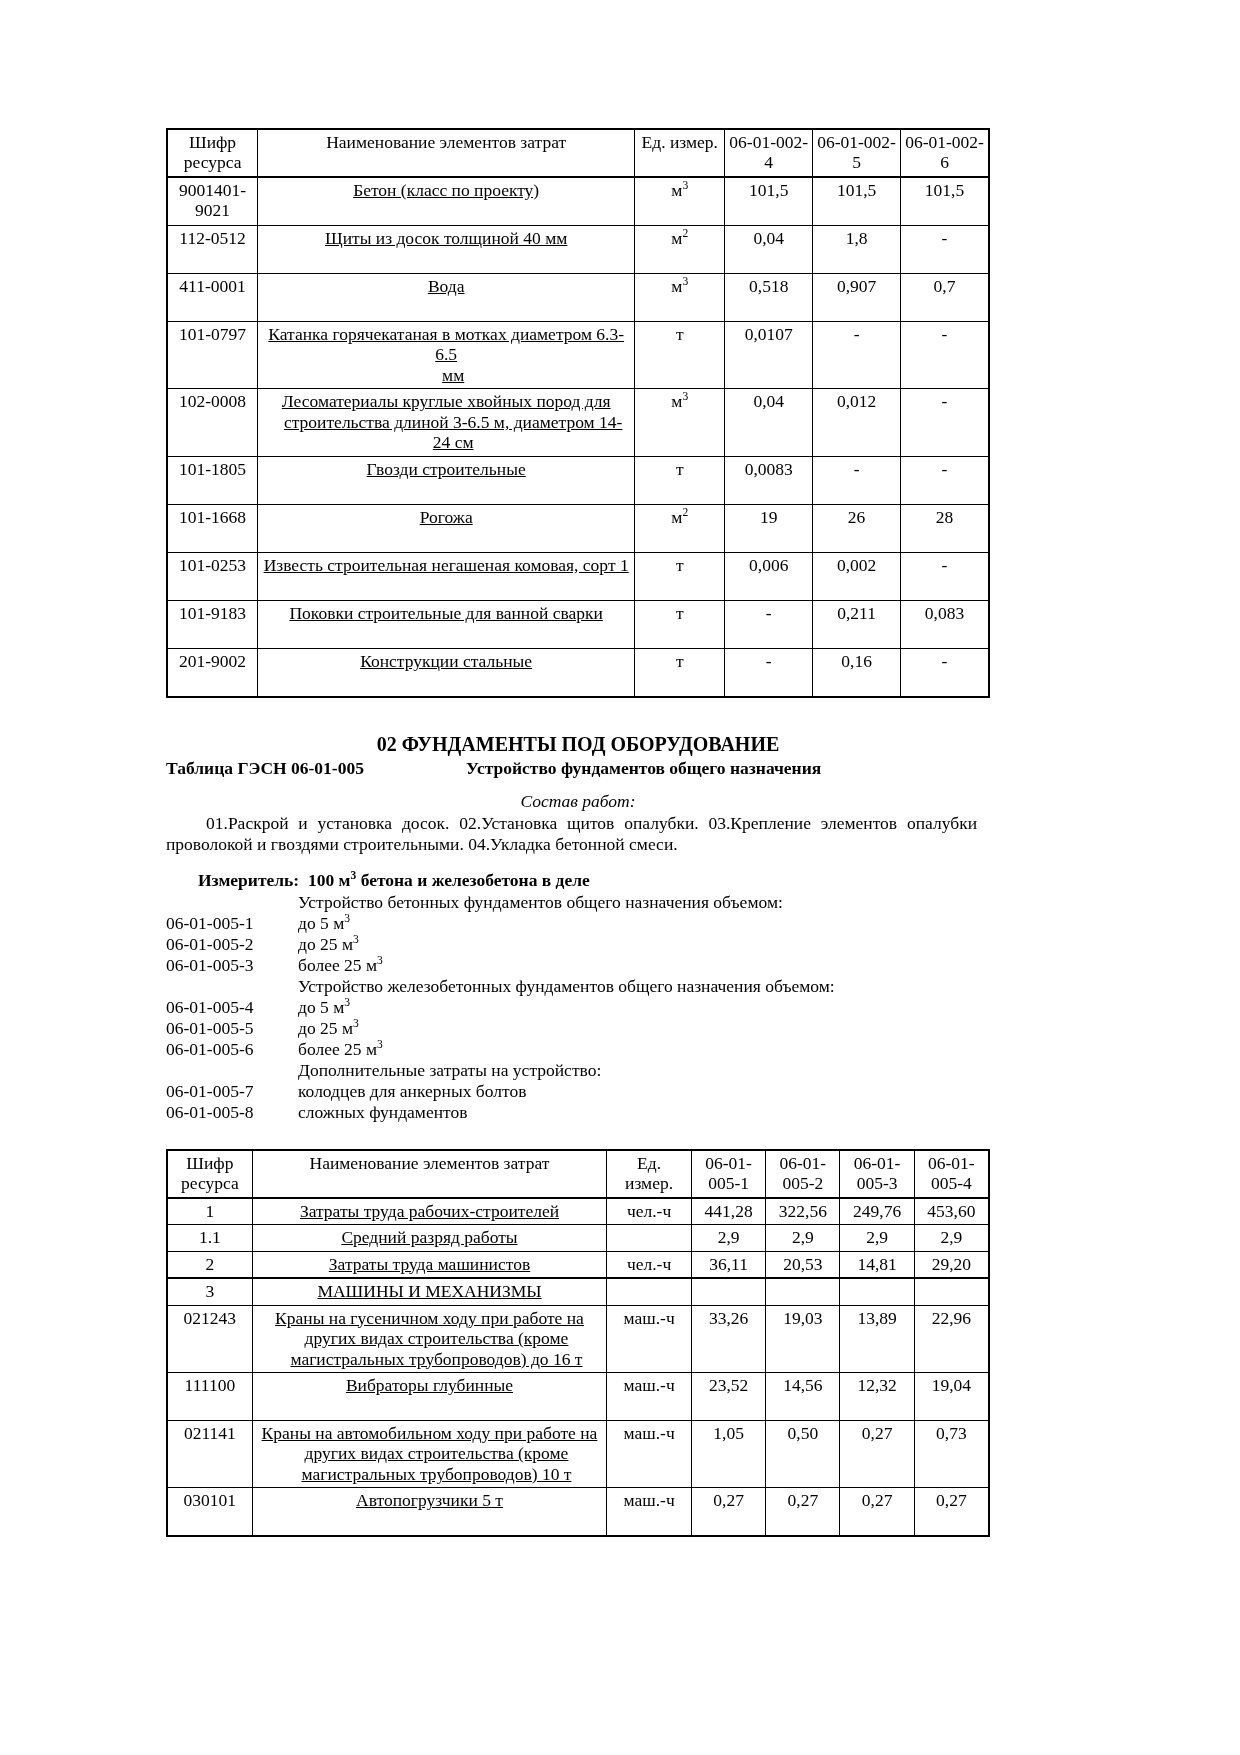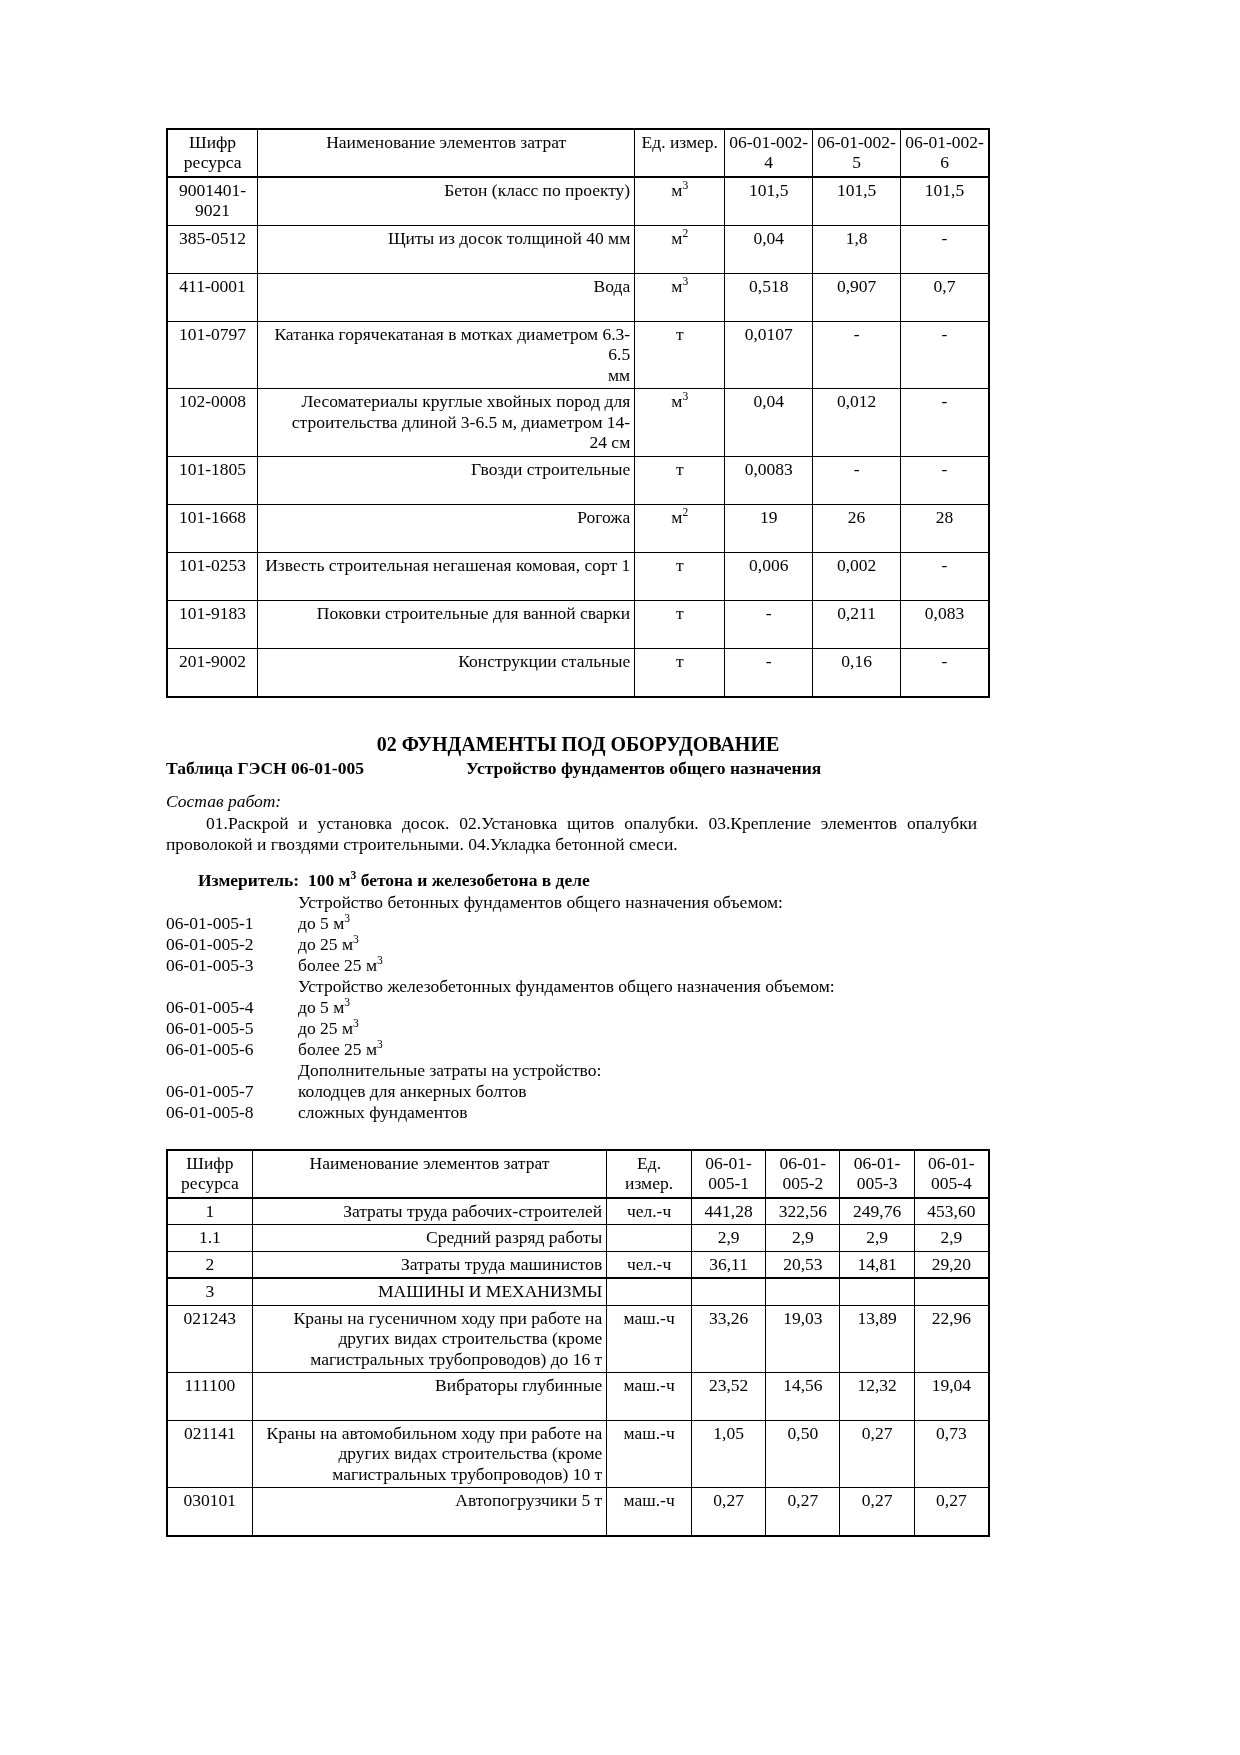--- a/index.html
+++ b/index.html
@@ -51,21 +51,21 @@
   .col-name   { width: 330px; text-align: left; }
   .col-unit   { width: 72px;  text-align: center; }
   .col-val    { width: 70px;  text-align: center; }
 
   table.gesn thead td { text-align: center; }
   table.gesn thead tr td { border-bottom: 2px solid #000; }
 
   
   td.sep-left { border-left: 2px solid #000; }
 
-  .namecell { text-align: right; }
+  .namecell { text-align: center; text-decoration: underline; }
   .indent1 { display: block; padding-left: 14px; text-indent: 0; }
   .bold { font-weight: bold; }
   sup { font-size: 0.66em; vertical-align: super; line-height: 0; }
 
   .rowtall td { height: 42px; }
 
   
   .mid {
     margin-top: 34px;
     font-size: 17.5px;
@@ -79,20 +79,21 @@
   }
   .tbl-line {
     display: flex;
     font-weight: bold;
     font-size: 17.5px;
     margin: 0 0 4px 0;
   }
   .tbl-line .left { width: 300px; }
   .tbl-line .right { flex: 1; }
   .sostav {
+    text-align: center;
     font-style: italic;
     margin: 12px 0 1px 0;
   }
   .para {
     text-align: justify;
     text-indent: 40px;
     margin: 0 13px 1px 0;
   }
   .izm {
     font-weight: bold;
@@ -132,21 +133,21 @@
     <tbody>
       <tr class="rowtall">
         <td class="col-code">9001401-9021</td>
         <td class="col-name namecell">Бетон (класс по проекту)</td>
         <td class="col-unit"><span>м</span><sup>3</sup></td>
         <td class="col-val sep-left">101,5</td>
         <td class="col-val">101,5</td>
         <td class="col-val">101,5</td>
       </tr>
       <tr class="rowtall">
-        <td class="col-code">385-0512</td>
+        <td class="col-code">112-0512</td>
         <td class="col-name namecell">Щиты из досок толщиной 40 мм</td>
         <td class="col-unit"><span>м</span><sup>2</sup></td>
         <td class="col-val sep-left">0,04</td>
         <td class="col-val">1,8</td>
         <td class="col-val">-</td>
       </tr>
       <tr class="rowtall">
         <td class="col-code">411-0001</td>
         <td class="col-name namecell">Вода</td>
         <td class="col-unit"><span>м</span><sup>3</sup></td>

